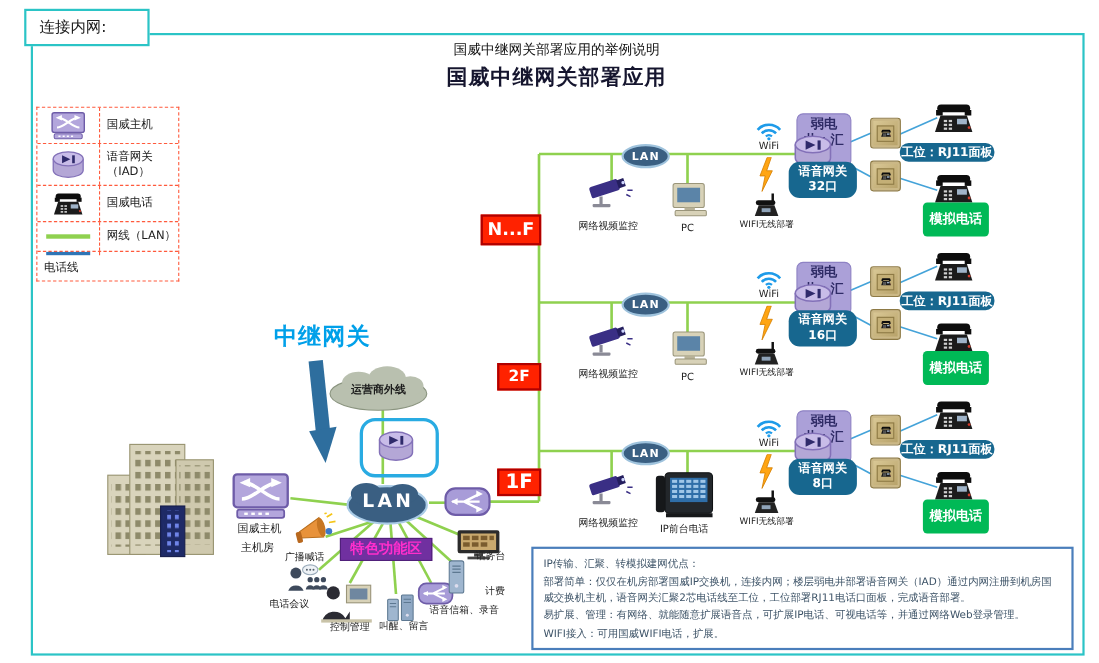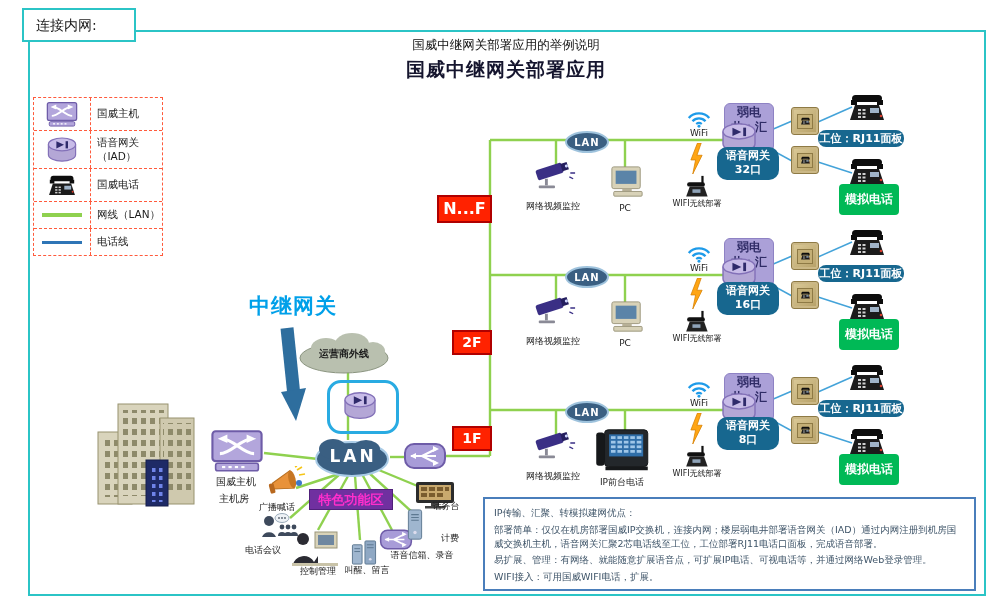--- a/index.html
+++ b/index.html
@@ -7,21 +7,21 @@
        font-family:"DejaVu Sans","Liberation Sans",sans-serif;color:#1a1a1a;overflow:hidden;}
   .abs{position:absolute;}
   .frame{position:absolute;left:28px;top:30px;width:954px;height:562px;border:2px solid #2BC4C6;z-index:0;}
   .tab{position:absolute;left:22px;top:8px;width:98px;height:30px;border:2px solid #2BC4C6;background:#fff;
        font-size:14px;line-height:30px;padding-left:12px;z-index:5;}
   .subtitle{position:absolute;left:28px;top:37px;width:956px;text-align:center;font-size:12.5px;color:#111;z-index:2;}
   .title{position:absolute;left:28px;top:57px;width:956px;text-align:center;font-size:19px;font-weight:bold;color:#15152e;letter-spacing:1px;z-index:2;}
   
   .legend{position:absolute;left:33px;top:97px;width:128px;border:1.5px dashed #FF5A3C;background:#fff;z-index:2;}
   .lg-row{display:flex;border-bottom:1px dashed #FF5A3C;}
-  .lg-row:last-child{border-bottom:none;}
+  .lg-row:last-child{border-bottom:none;flex-direction:column;}
   .lg-ic{width:56px;border-right:1px dashed #FF5A3C;display:flex;align-items:center;justify-content:center;}
   .lg-tx{flex:1;padding:2px 0 2px 6px;font-size:10.5px;display:flex;align-items:center;line-height:1.25;}
   .line-g{width:40px;height:4px;background:#8FD14F;}
   .line-b{width:40px;height:3px;background:#2E75B6;}
   
   #wires{position:absolute;left:0;top:0;z-index:1;}
   .g{stroke:#8FD14F;stroke-width:2.4;fill:none;}
   .b{stroke:#44A3D9;stroke-width:1.5;fill:none;}
   
   .floor{position:absolute;left:425px;width:510px;height:140px;z-index:2;}
@@ -412,21 +412,21 @@
   <svg class="abs" style="left:421px;top:-3px" width="42" height="30" viewBox="0 0 42 30">
       <use href="#sym-phone"></use>
     </svg>
   <svg class="abs" style="left:421px;top:61px" width="42" height="30" viewBox="0 0 42 30">
       <use href="#sym-phone"></use>
     </svg>
   <div class="tag-green" style="left:414px;top:89px">模拟电话</div>
 </div>
 
 <div class="floor" style="top:365px">
-  <div class="floor-tag" style="left:27px;top:61px;width:36px;height:21px;font-size:14px;line-height:21px">1F</div>
+  <div class="floor-tag" style="left:27px;top:61px;width:36px;height:21px;font-size:18px;line-height:21px">1F</div>
   <div class="lan-ellipse" style="left:140px;top:36px;width:40px;height:18px">LAN</div>
   <svg class="abs" style="left:108px;top:60px" width="44" height="36" viewBox="0 0 46 36">
       <use href="#sym-camera"></use>
     </svg>
   <div class="lbl" style="left:78px;top:106px;width:100px">网络视频监控</div>
   <svg class="abs" style="left:168px;top:62px" width="58" height="46" viewBox="0 0 62 50">
       <use href="#sym-ipphone"></use>
     </svg>
   <div class="lbl" style="left:154px;top:112px;width:86px">IP前台电话</div>
   <svg class="abs" style="left:261px;top:13px" width="26" height="20" viewBox="0 0 28 20">

